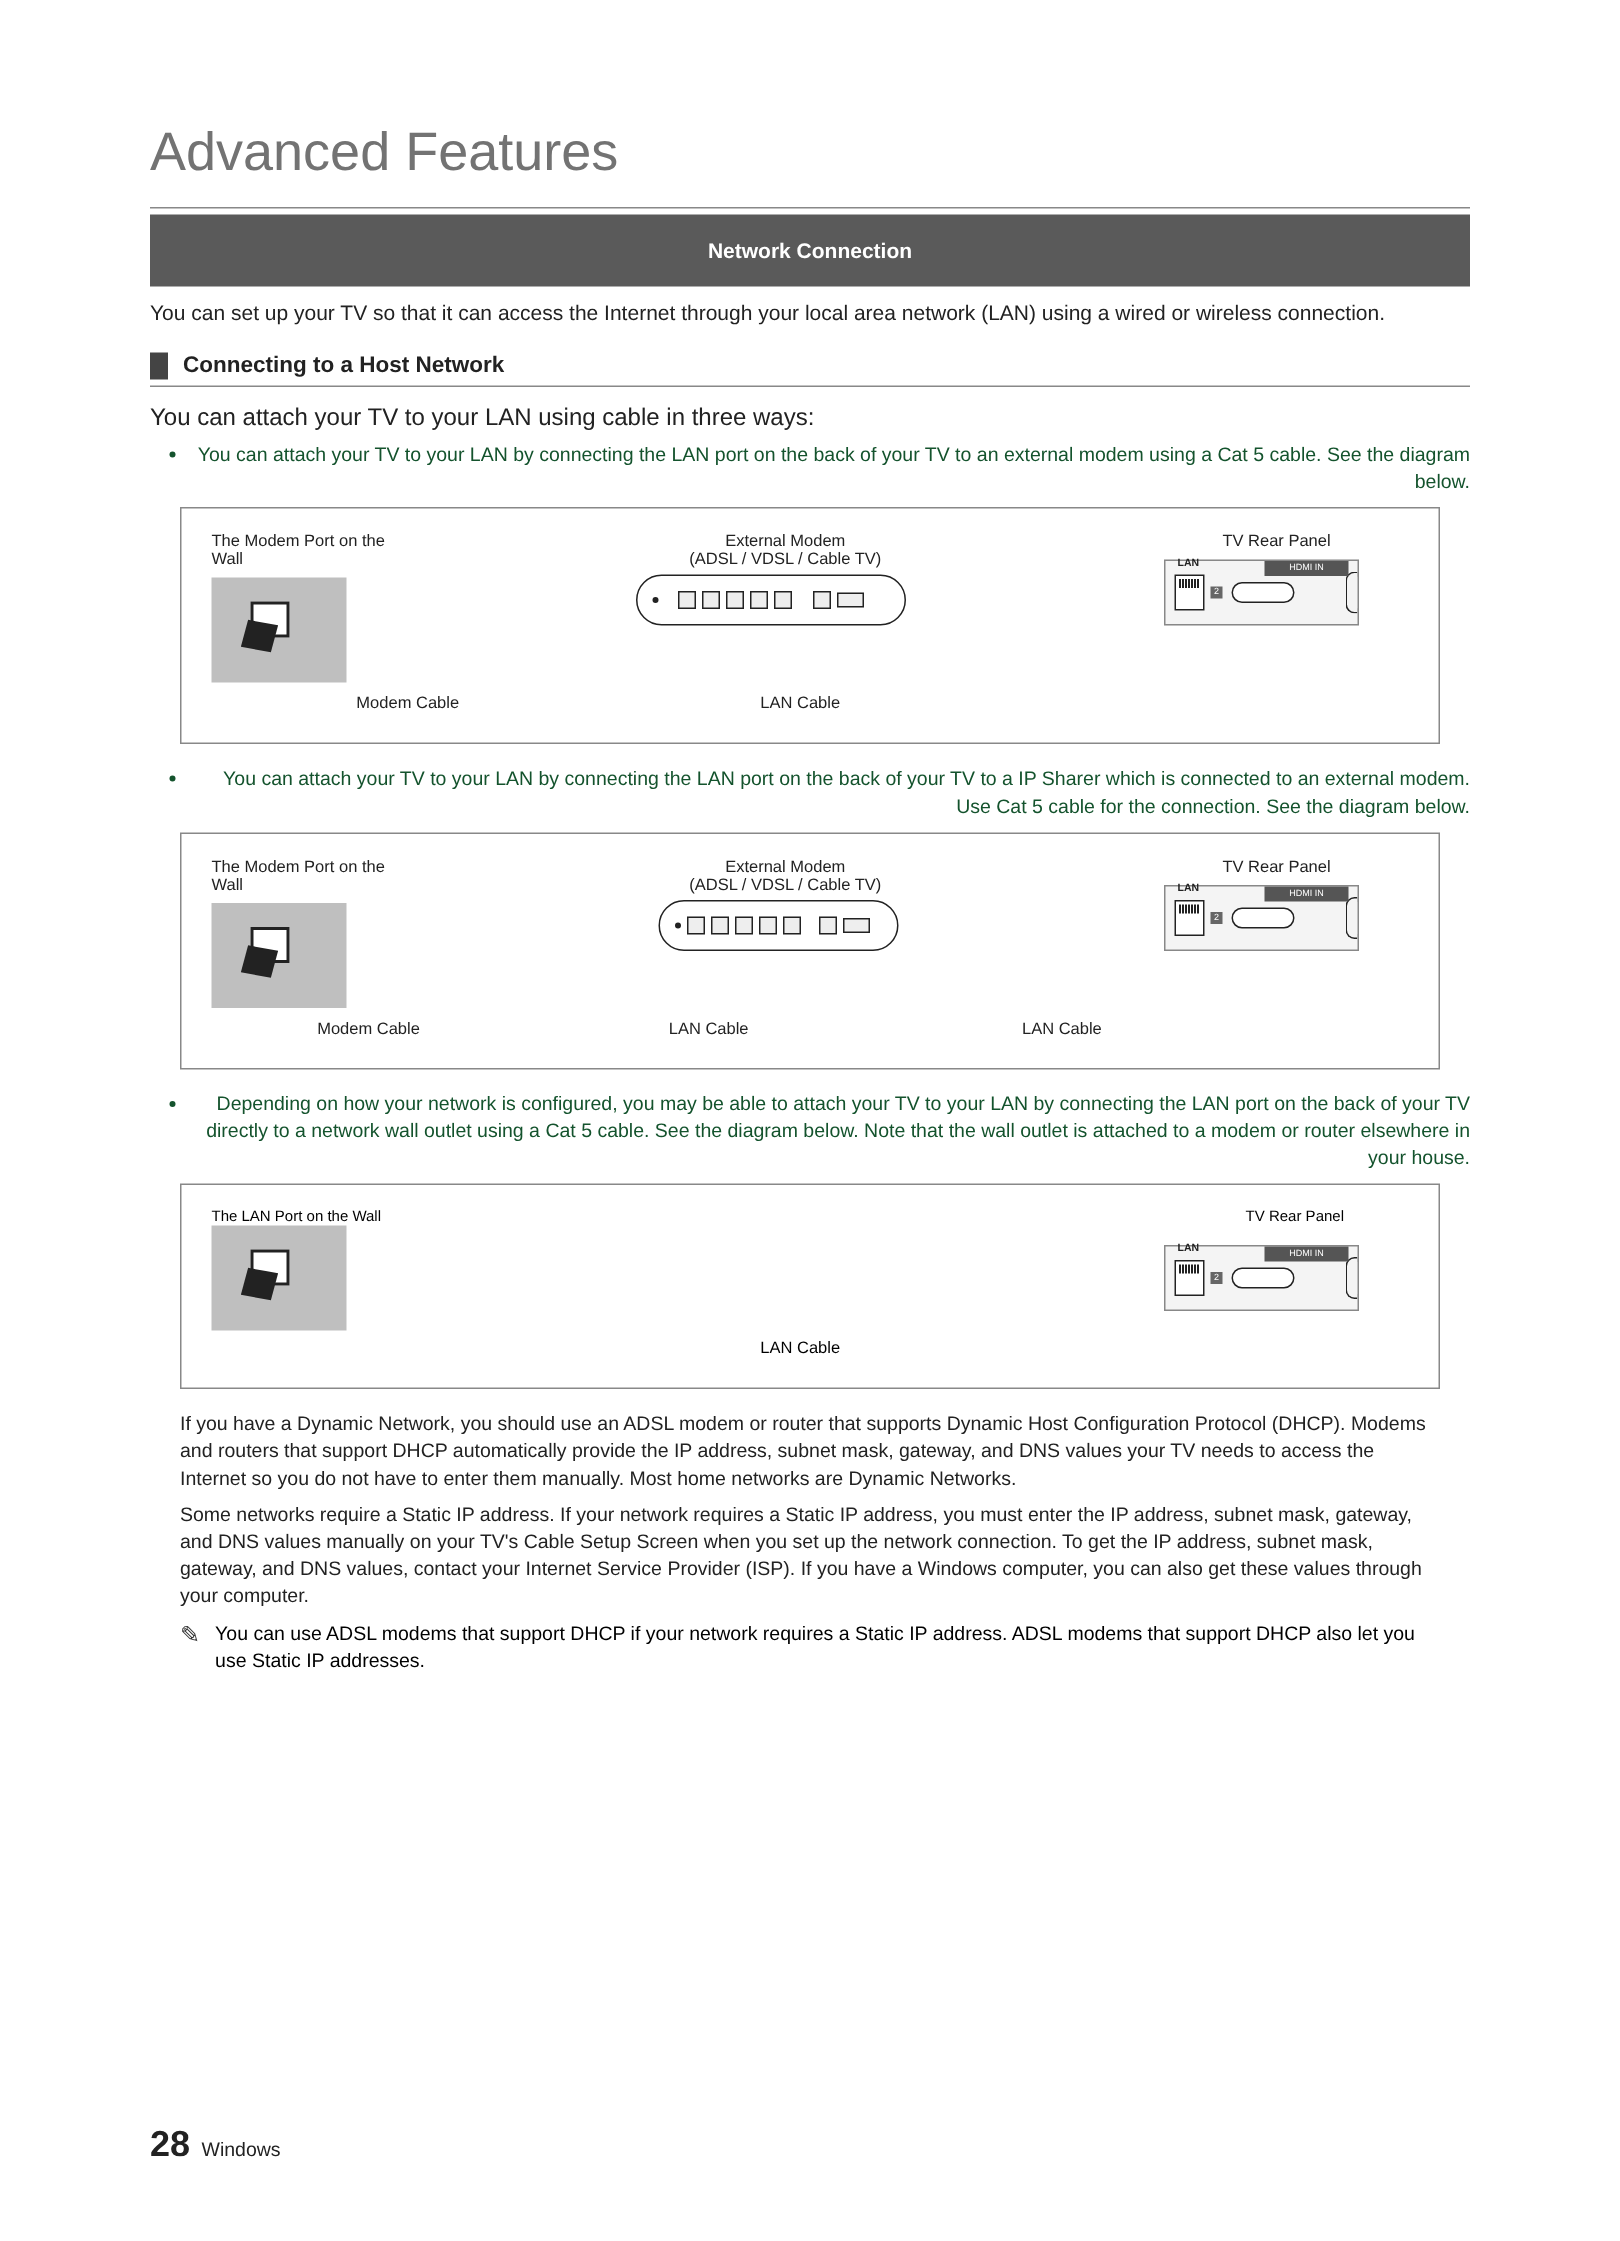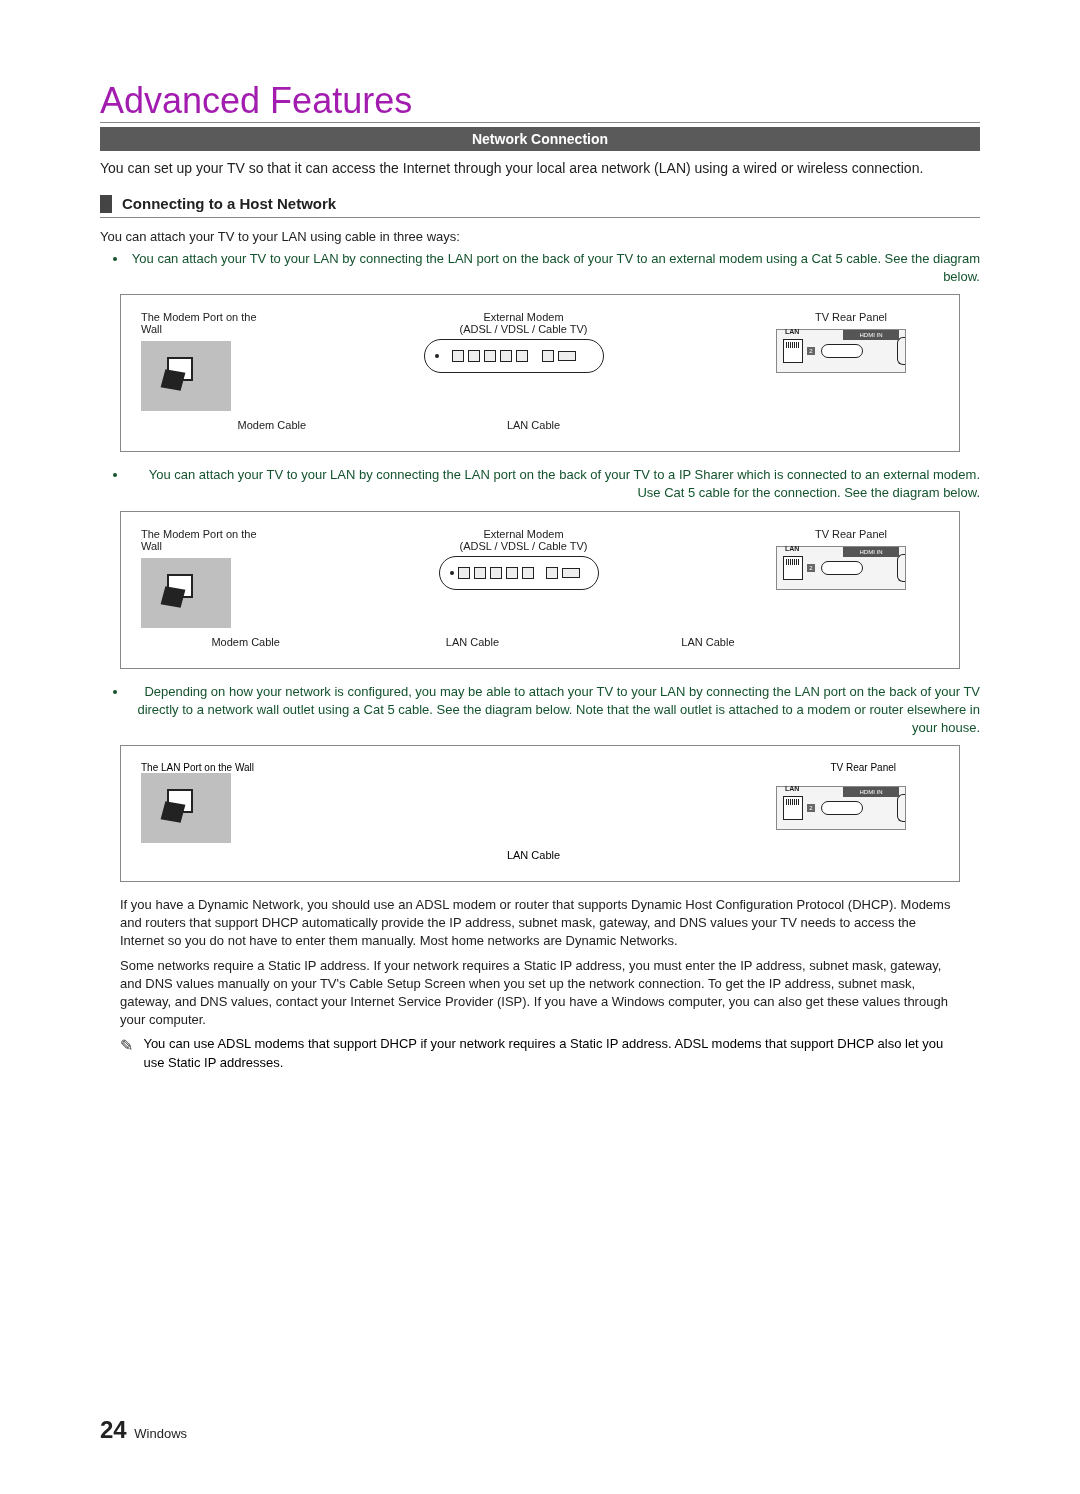--- a/index.html
+++ b/index.html
@@ -7,34 +7,34 @@
       font-family: Arial, Helvetica, sans-serif;
       background: #fff;
       width: 1080px;
       height: 1494px;
       position: relative;
       padding: 80px 100px 40px 100px;
     }
     .page-title {
       font-size: 36px;
       font-weight: 300;
-      color: #a21caf;
-      margin-bottom: 0;
+      color: #737373;
+      margin-bottom: 16px;
     }
     .title-underline {
       border-bottom: 1px solid #888;
       margin-bottom: 4px;
     }
     .section-banner {
       background: #5a5a5a;
       color: #fff;
       text-align: center;
       font-size: 14px;
       font-weight: bold;
-      padding: 4px 0;
+      padding: 16px 0;
       margin-bottom: 8px;
     }
     .intro-text {
       font-size: 14px;
       color: #222;
       margin-bottom: 16px;
       line-height: 1.4;
     }
     .subsection {
       display: flex;
@@ -48,21 +48,21 @@
       height: 18px;
       background: #444;
       margin-right: 10px;
     }
     .subsection-title {
       font-size: 15px;
       font-weight: bold;
       color: #222;
     }
     .body-text {
-      font-size: 13px;
+      font-size: 16px;
       color: #222;
       line-height: 1.4;
       margin-bottom: 4px;
     }
     .bullet-list {
       padding-left: 28px;
       margin-bottom: 8px;
     }
     .bullet-item {
       font-size: 13px;
@@ -395,15 +395,15 @@
 
 <p class="para-block">If you have a Dynamic Network, you should use an ADSL modem or router that supports Dynamic Host Configuration Protocol (DHCP). Modems and routers that support DHCP automatically provide the IP address, subnet mask, gateway, and DNS values your TV needs to access the Internet so you do not have to enter them manually. Most home networks are Dynamic Networks.</p>
 <p class="para-block">Some networks require a Static IP address. If your network requires a Static IP address, you must enter the IP address, subnet mask, gateway, and DNS values manually on your TV's Cable Setup Screen when you set up the network connection. To get the IP address, subnet mask, gateway, and DNS values, contact your Internet Service Provider (ISP). If you have a Windows computer, you can also get these values through your computer.</p>
 
 <div class="note-row">
   <span class="note-icon">✎</span>
   <span>You can use ADSL modems that support DHCP if your network requires a Static IP address. ADSL modems that support DHCP also let you use Static IP addresses.</span>
 </div>
 
 <div class="page-footer">
-  <span class="page-num">24</span>
+  <span class="page-num">28</span>
   <span>Windows</span>
 </div>
 
 </body></html>

